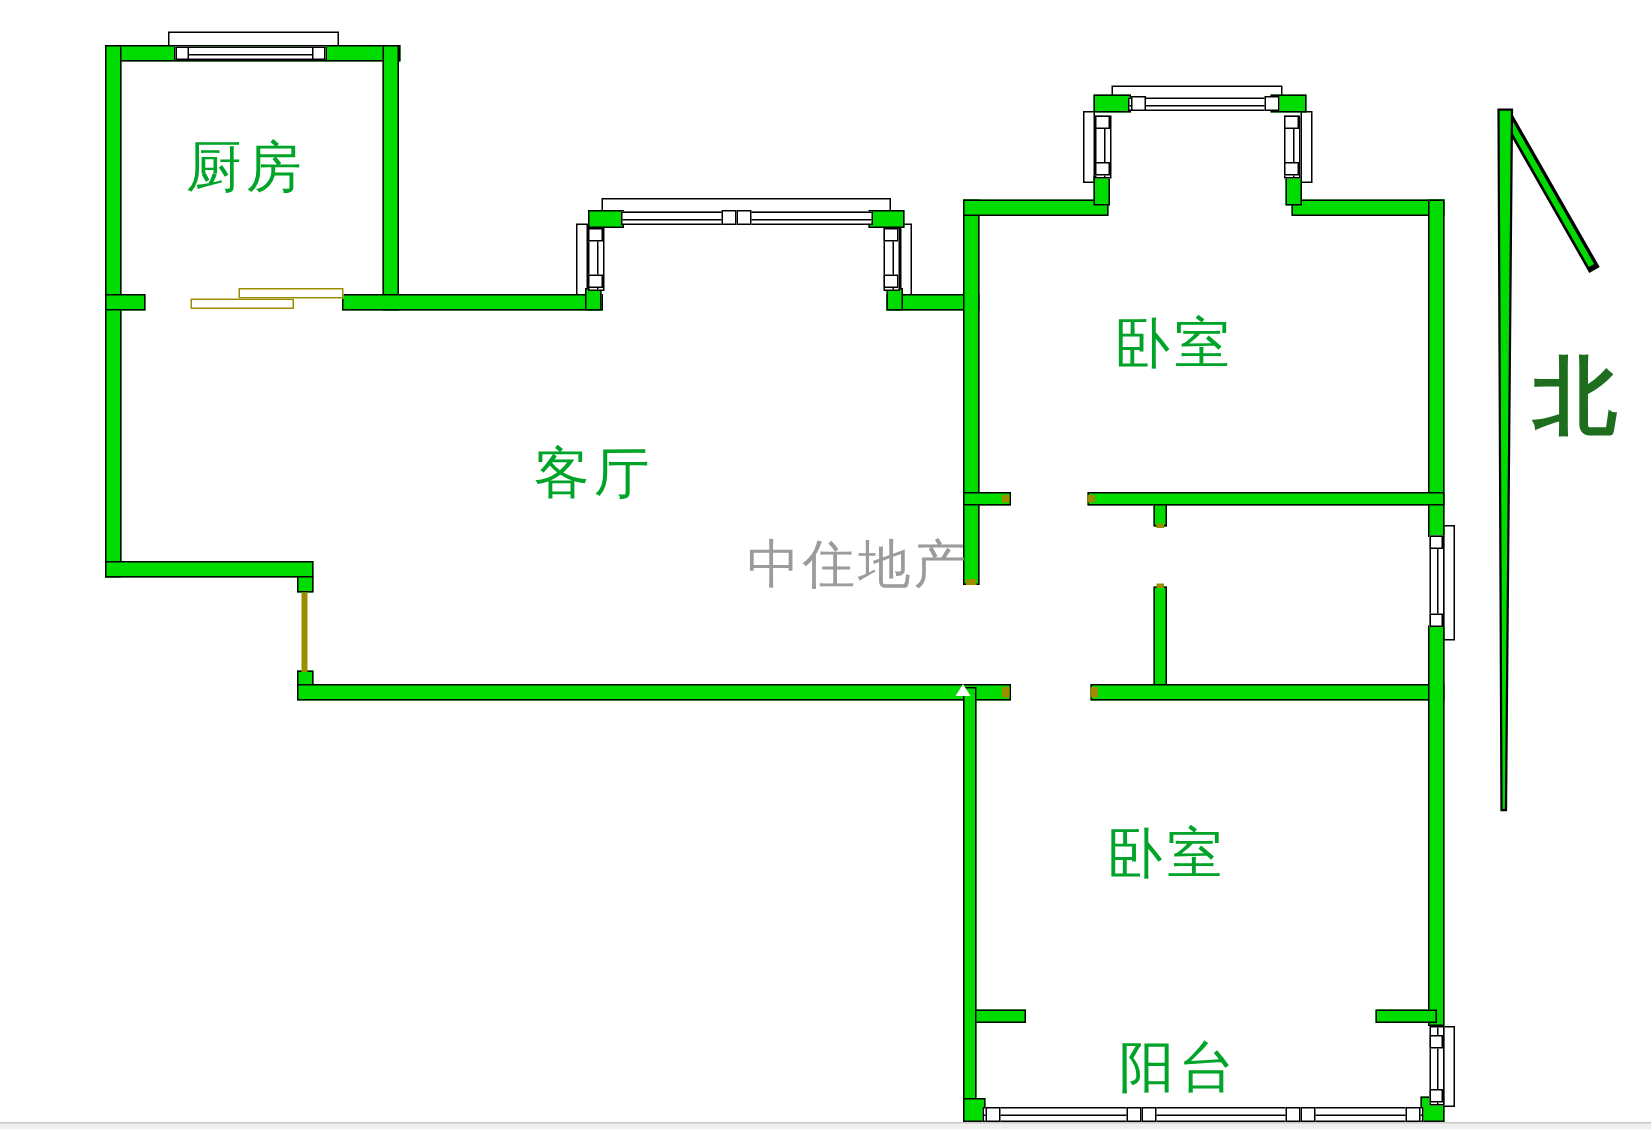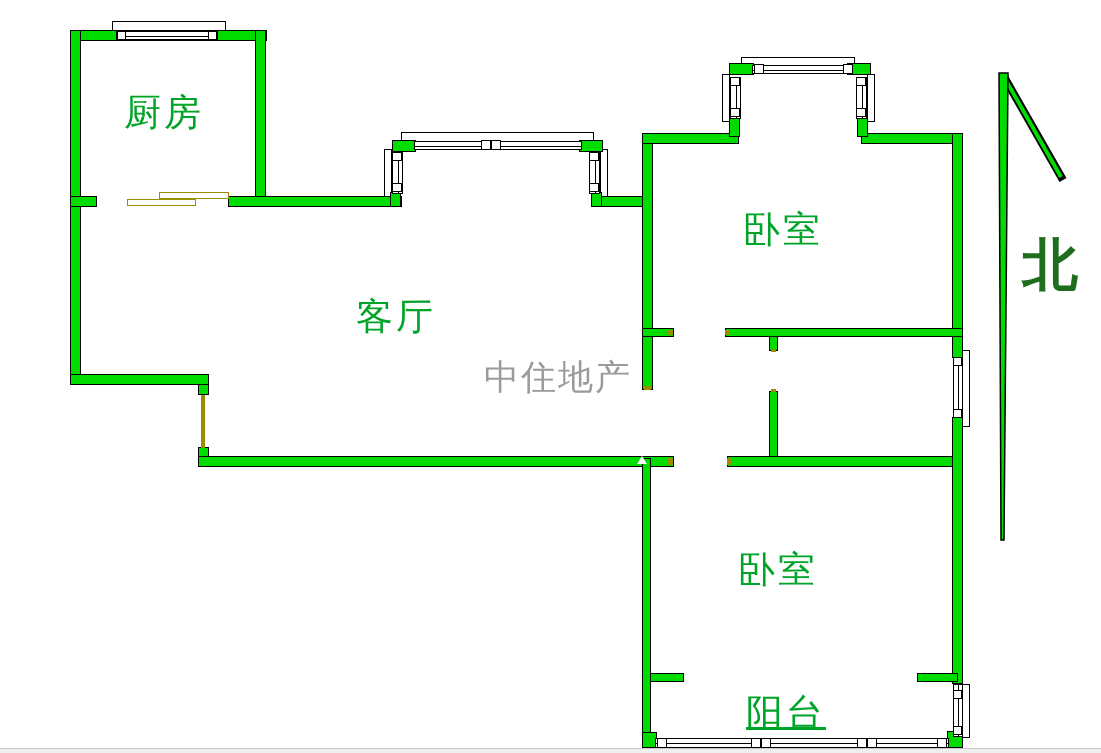--- a/index.html
+++ b/index.html
@@ -138,17 +138,17 @@
     <line x1="10" y1="9" x2="70" y2="114" stroke="#000000" stroke-width="8"></line>
     <line x1="11" y1="11" x2="68" y2="111" stroke="#00DC00" stroke-width="4"></line>
     <polygon points="6,7 15,7 11,474 8,474" fill="#00DC00" stroke="#000000" stroke-width="1.5"></polygon>
   </svg>
   <div class="north-label" style="left:1022px;top:237px;">北</div>
 
   <div class="room-label" style="left:124px;top:94px;">厨房</div>
   <div class="room-label" style="left:356px;top:298px;">客厅</div>
   <div class="room-label" style="left:743px;top:211px;">卧室</div>
   <div class="room-label" style="left:738px;top:551px;">卧室</div>
-  <div class="room-label" style="left:746px;top:694px;text-decoration:underline;">阳台</div>
-  <div class="watermark" style="left:484px;top:359px;">中住地产</div>
+  <div class="room-label" style="left:746px;top:694px;">阳台</div>
+  <div class="watermark" style="left:498px;top:359px;">中住地产</div>
 
   <div class="bottom-strip"></div>
 </div>
 
 </body></html>

